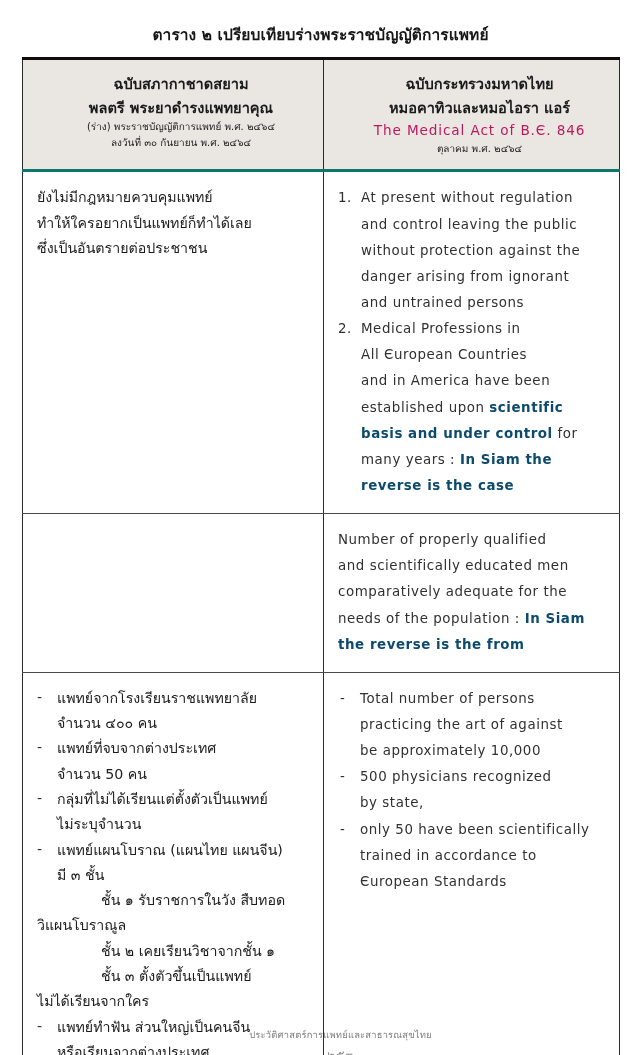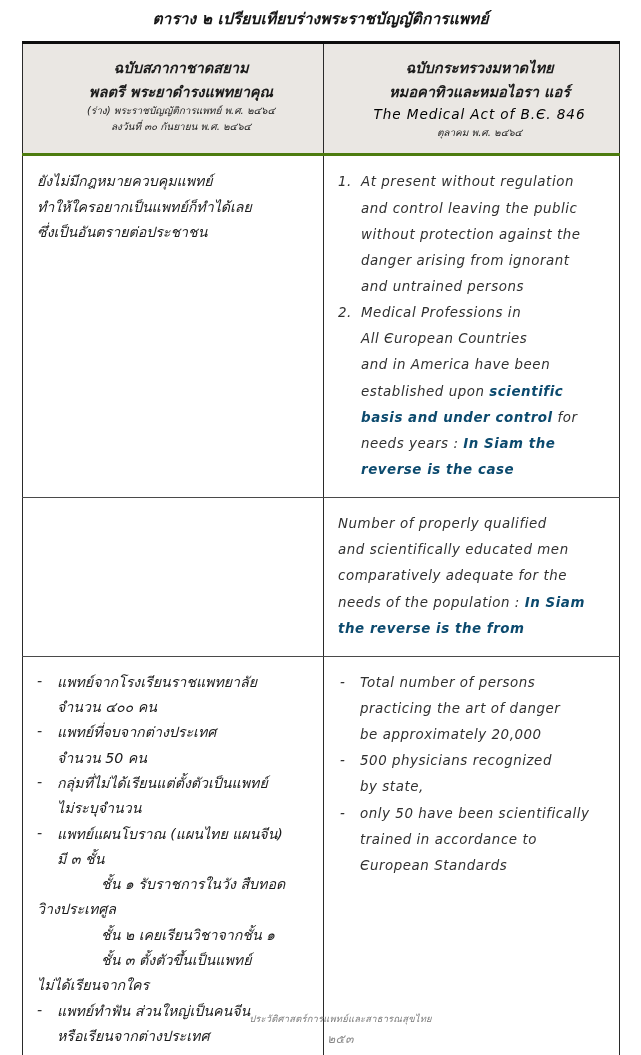--- a/index.html
+++ b/index.html
@@ -11,24 +11,23 @@
     width: 641px;
     height: 1055px;
     position: relative;
     font-family: "DejaVu Sans", "Liberation Sans", sans-serif;
     color: #1c1c1c;
     overflow: hidden;
   }
 
   .page {
     position: absolute;
-    left: 0; top: 0;
+    left: 0; top: 16px;
     width: 641px;
     height: 890px;
-    font-style: italic;
   }
 
   
   .doc-title {
     position: absolute;
     left: 0;
     top: 8px;
     width: 641px;
     text-align: center;
     font-size: 15.5px;
@@ -57,35 +56,35 @@
   .cmp-table td {
     vertical-align: top;
     padding: 0;
     border-right: 1.5px solid #2a2a2a;
   }
   .cmp-table td:last-child { border-right: none; }
 
   
   .hdr-row td {
     background: #eae7e3;
-    border-bottom: 3px solid #4d7c0f;
+    border-bottom: 3px solid #0f766e;
     padding: 12px 10px 12px 26px;
     text-align: center;
   }
   .hdr-line {
     font-size: 10px;
     line-height: 1.62;
     color: #1a1a1a;
     white-space: nowrap;
   }
   .hdr-line.bold { font-weight: bold; font-size: 14.6px; }
   .hdr-line.latin {
     font-size: 13.6px;
     letter-spacing: 0.9px;
-    color: #000000;
+    color: #be185d;
   }
 
   
   .body-row td {
     border-bottom: 1.3px solid #4a4a4a;
     padding: 13px 12px 14px 14px;
   }
   .body-row.last td { border-bottom: none; }
 
   .thai-cell {
@@ -224,21 +223,21 @@
                 <span class="ln">danger arising from ignorant</span>
                 <span class="ln">and untrained persons</span>
               </li>
               <li>
                 <span class="marker">2.</span>
                 <span class="ln"><span>Medical Professions in</span></span>
                 <span class="ln"><span>All Єuropean Countries</span></span>
                 <span class="ln"><span>and in America have been</span></span>
                 <span class="ln"><span>established upon </span><b>scientific</b></span>
                 <span class="ln"><b>basis and under control</b><span> for</span></span>
-                <span class="ln"><span>needs years : </span><b>In Siam the</b></span>
+                <span class="ln"><span>many years : </span><b>In Siam the</b></span>
                 <span class="ln"><b>reverse is the case</b></span>
               </li>
             </ol>
         </td>
       </tr>
 
       <tr class="body-row">
         <td class="thai-cell">
           <div></div>
         </td>
@@ -269,39 +268,39 @@
               <li>
                 <span class="marker">-</span>
                 <span class="ln">กลุ่มที่ไม่ได้เรียนแต่ตั้งตัวเป็นแพทย์</span>
                 <span class="ln">ไม่ระบุจำนวน</span>
               </li>
               <li>
                 <span class="marker">-</span>
                 <span class="ln">แพทย์แผนโบราณ (แผนไทย  แผนจีน)</span>
                 <span class="ln">มี ๓ ชั้น</span>
                 <span class="sub-ln">ชั้น ๑  รับราชการในวัง  สืบทอด</span>
-                <span class="sub-ln cont">วิางประเทศูล</span>
+                <span class="sub-ln cont">วิแผนโบราณูล</span>
                 <span class="sub-ln">ชั้น ๒  เคยเรียนวิชาจากชั้น ๑</span>
                 <span class="sub-ln">ชั้น ๓  ตั้งตัวขึ้นเป็นแพทย์</span>
                 <span class="sub-ln cont">ไม่ได้เรียนจากใคร</span>
               </li>
               <li>
                 <span class="marker">-</span>
                 <span class="ln">แพทย์ทำฟัน ส่วนใหญ่เป็นคนจีน</span>
                 <span class="ln">หรือเรียนจากต่างประเทศ</span>
               </li>
             </ul>
         </td>
         <td class="latin-cell">
           <ul class="dash-list">
               <li>
                 <span class="marker">-</span>
                 <span class="ln">Total number of persons</span>
-                <span class="ln">practicing the art of danger</span>
-                <span class="ln">be approximately 20,000</span>
+                <span class="ln">practicing the art of against</span>
+                <span class="ln">be approximately 10,000</span>
               </li>
               <li>
                 <span class="marker">-</span>
                 <span class="ln">500 physicians recognized</span>
                 <span class="ln">by state,</span>
               </li>
               <li>
                 <span class="marker">-</span>
                 <span class="ln">only 50 have been scientifically</span>
                 <span class="ln">trained in accordance to</span>

